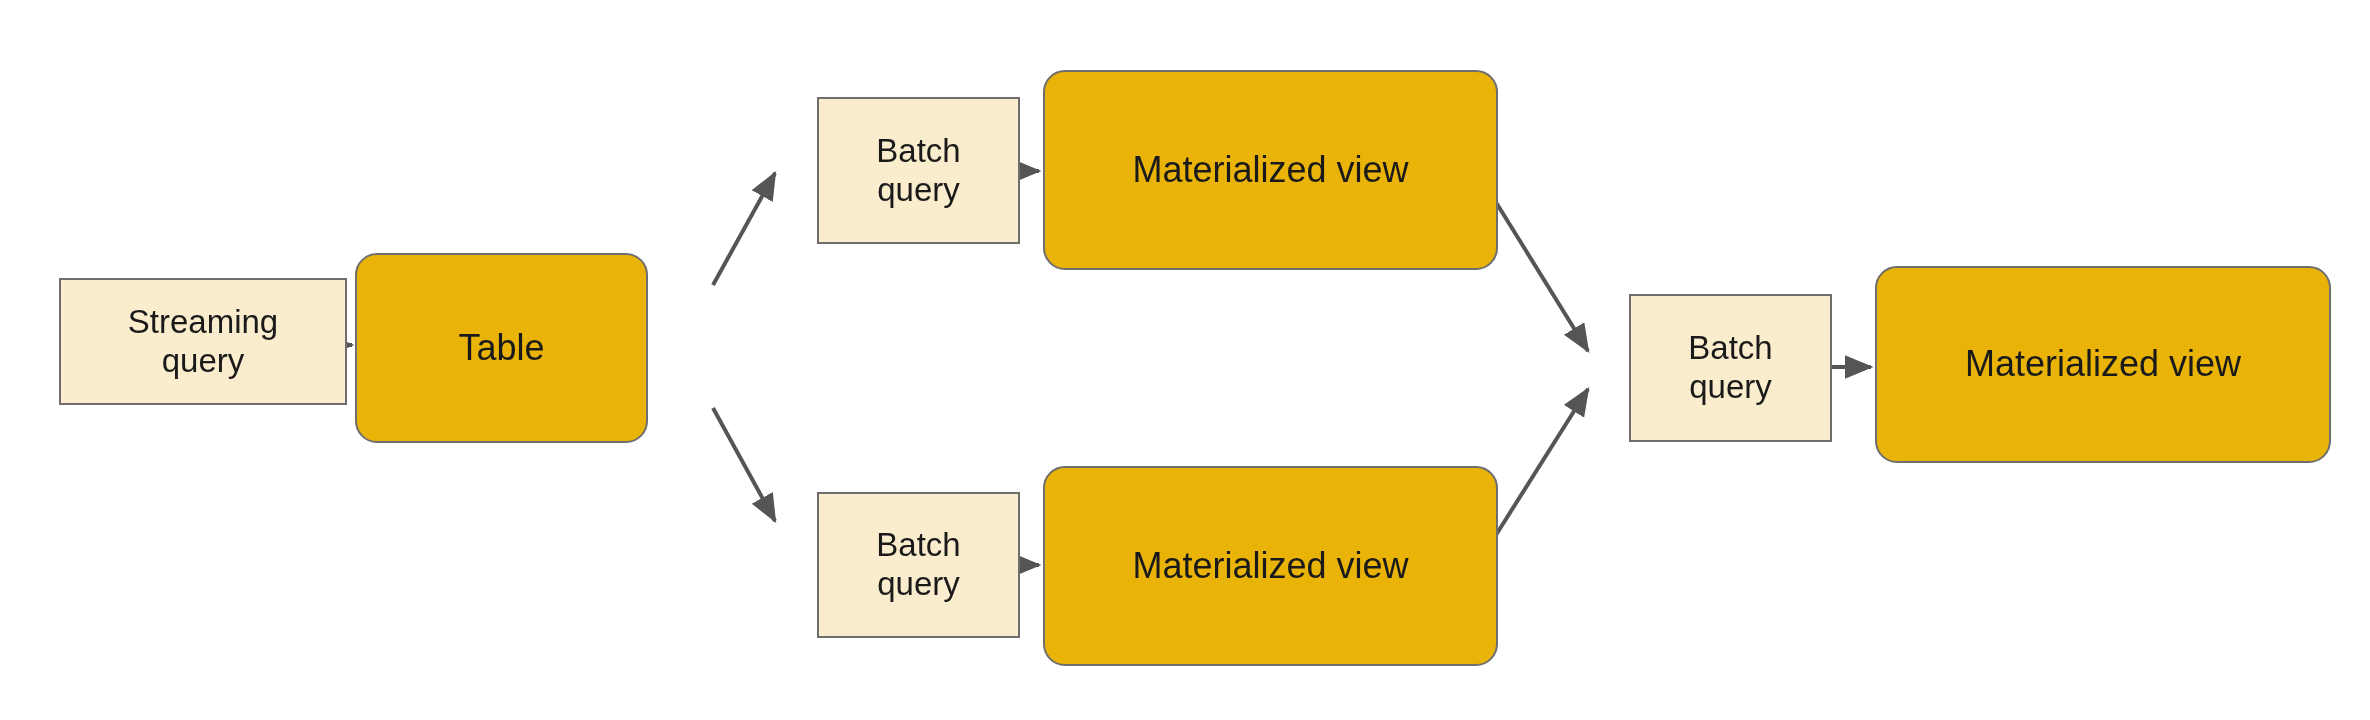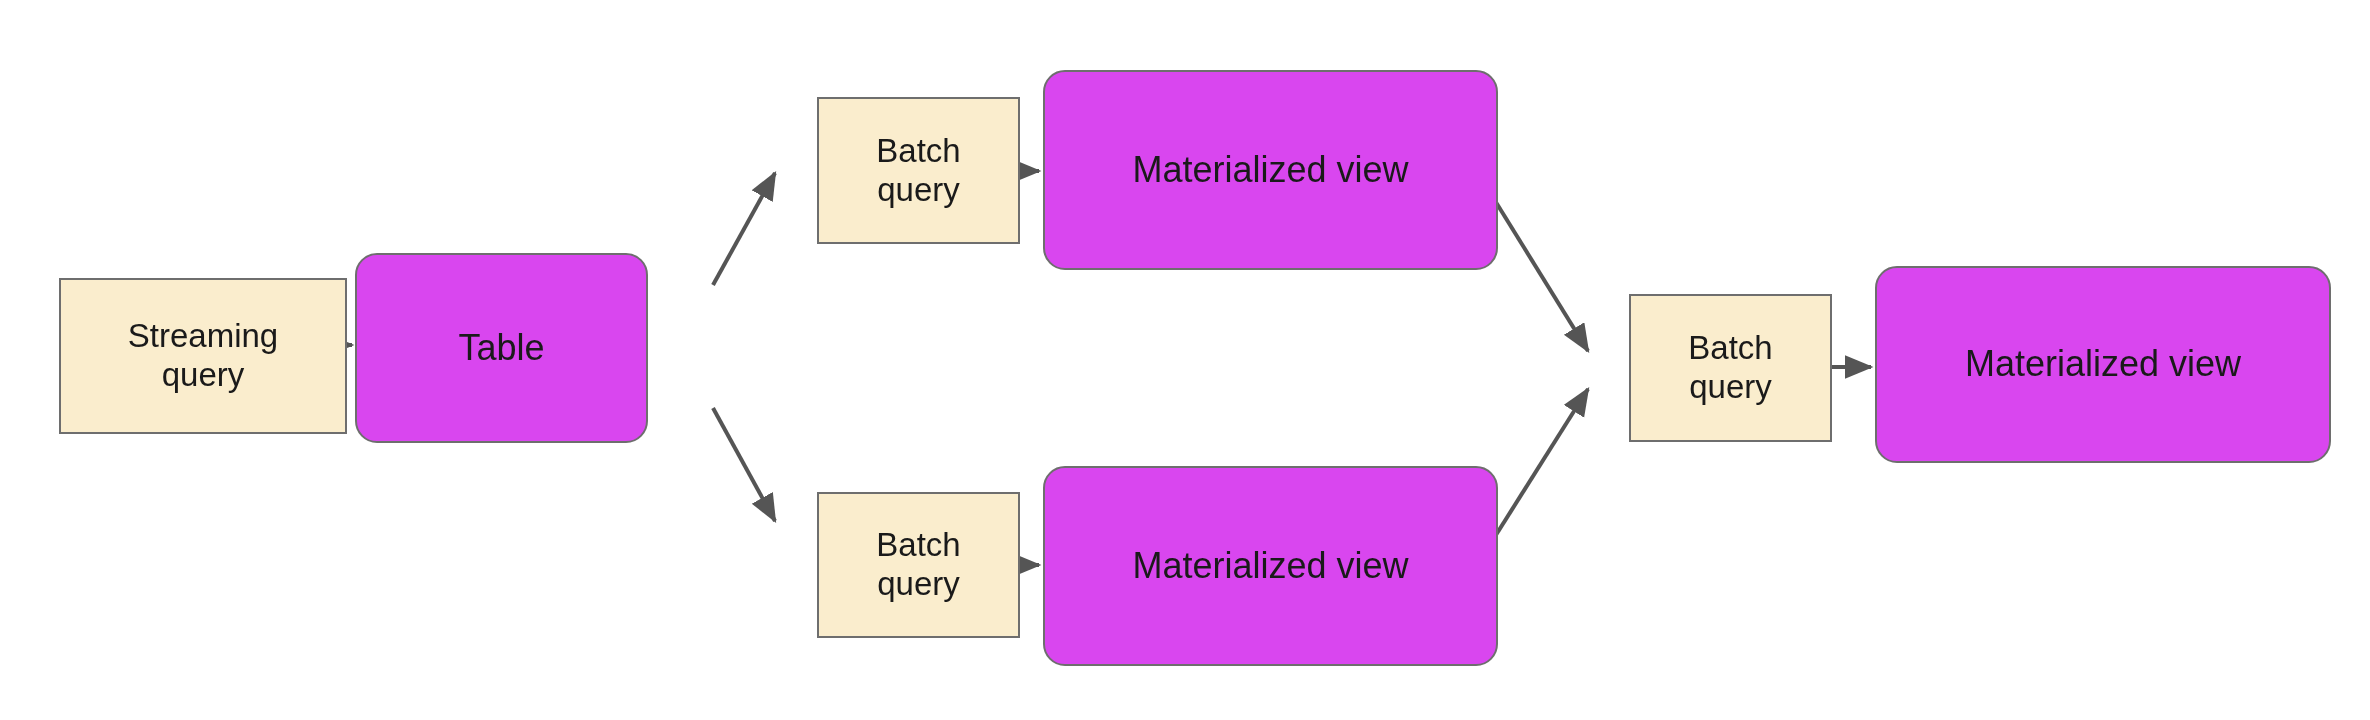--- a/index.html
+++ b/index.html
@@ -38,21 +38,21 @@
     z-index: 2;
   }
   .node-process {
     background: #faedcd;
     border: 2px solid #6e6e6e;
     border-radius: 0;
     font-size: 33px;
     margin-left: 37px;
   }
   .node-store {
-    background: #d946ef;
+    background: #eab308;
     border: 2px solid #6e6e6e;
     border-radius: 22px;
     font-size: 36px;
   }
   .node-label {
     white-space: pre-line;
     display: block;
   }
 </style>
 </head>
@@ -77,21 +77,21 @@
 
     <line x1="984" y1="565" x2="1039" y2="565" stroke="#555555" stroke-width="4" marker-end="url(#arrowhead)"></line>
 
     <line x1="1489" y1="191" x2="1588" y2="351" stroke="#555555" stroke-width="4" marker-end="url(#arrowhead)"></line>
 
     <line x1="1489" y1="546" x2="1588" y2="389" stroke="#555555" stroke-width="4" marker-end="url(#arrowhead)"></line>
 
     <line x1="1796" y1="367" x2="1871" y2="367" stroke="#555555" stroke-width="4" marker-end="url(#arrowhead)"></line>
   </svg>
 
-  <div class="node node-process" style="left:22px; top:278px; width:288px; height:156px;">
+  <div class="node node-process" style="left:22px; top:278px; width:288px; height:127px;">
     <span class="node-label">Streaming
 query</span>
   </div>
 
   <div class="node node-store" style="left:355px; top:253px; width:293px; height:190px;">
     <span class="node-label">Table</span>
   </div>
 
   <div class="node node-process" style="left:780px; top:97px; width:203px; height:147px;">
     <span class="node-label">Batch

